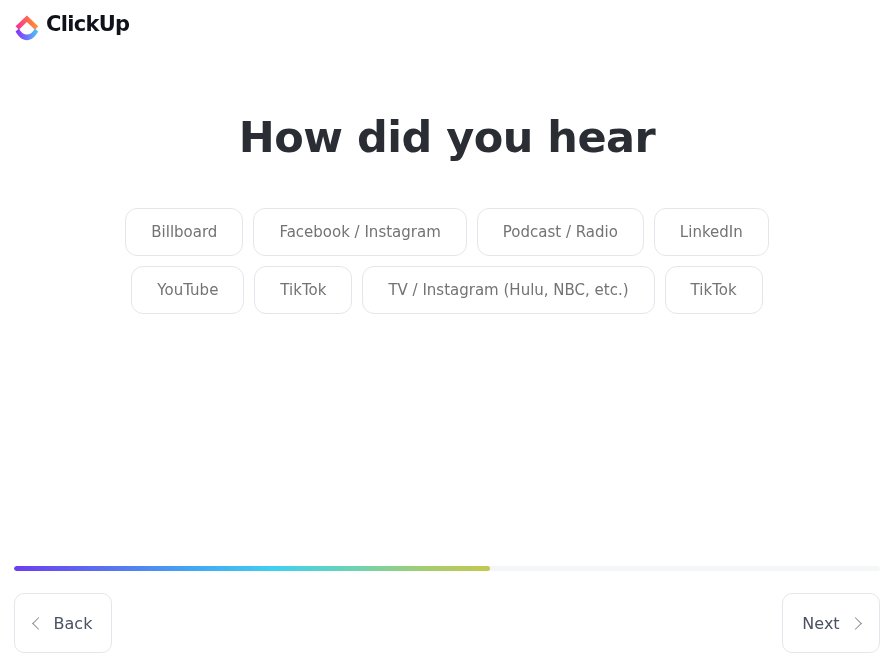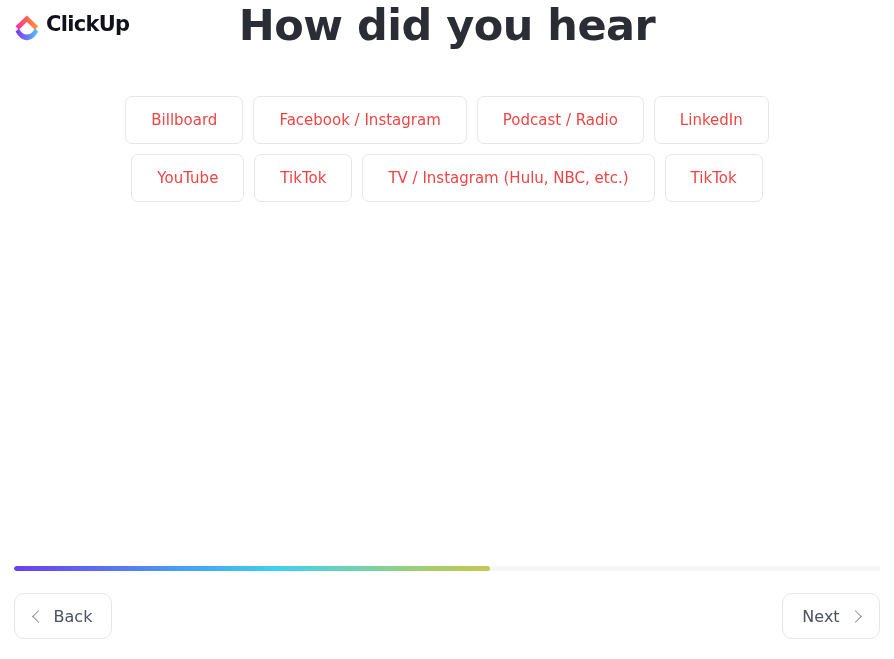--- a/index.html
+++ b/index.html
@@ -43,20 +43,21 @@
     position: absolute;
     top: 0; left: 0;
     width: 894px;
     height: 560px;
     display: flex;
     flex-direction: column;
     align-items: center;
   }
   .heading {
     margin: 0;
+    padding-top: 112px;
     width: 560px;
     text-align: center;
     font-size: 43px;
     line-height: 51px;
     font-weight: bold;
     color: #2a2e34;
     letter-spacing: -0.5px;
     font-family: "DejaVu Sans", sans-serif;
   }
 
@@ -67,22 +68,22 @@
     flex-wrap: wrap;
     justify-content: center;
     align-content: flex-start;
     gap: 10px;
   }
   .option {
     height: 48px;
     padding: 0 25px;
     background: #ffffff;
     border: 1px solid #e4e6eb;
-    border-radius: 7px;
-    color: #ef4444;
+    border-radius: 12px;
+    color: #737373;
     font-size: 15px;
     line-height: 46px;
     white-space: nowrap;
     cursor: pointer;
     font-family: "DejaVu Sans", sans-serif;
     text-align: center;
   }
 
   
   .progress-track {
@@ -113,21 +114,21 @@
     position: absolute;
     left: 0; top: 593px;
     width: 894px;
     height: 66px;
     display: flex;
     align-items: flex-start;
     justify-content: space-between;
     padding: 0 14px;
   }
   .nav-btn {
-    height: 46px;
+    height: 60px;
     min-width: 98px;
     padding: 0 17px;
     background: #ffffff;
     border: 1px solid #e4e6eb;
     border-radius: 10px;
     color: #4a5160;
     font-size: 16px;
     display: flex;
     align-items: center;
     justify-content: center;

